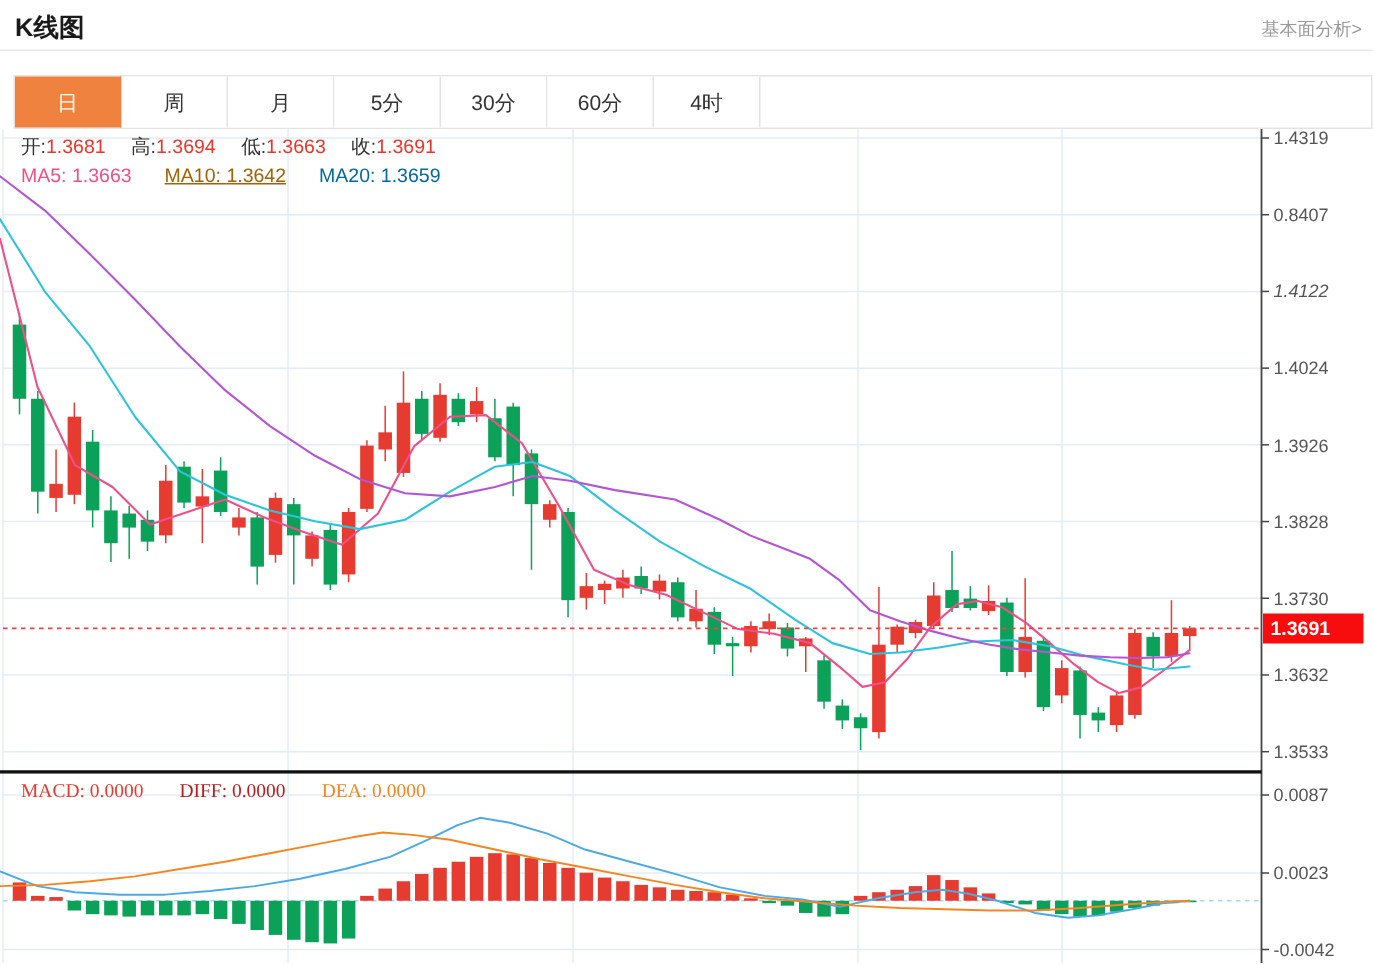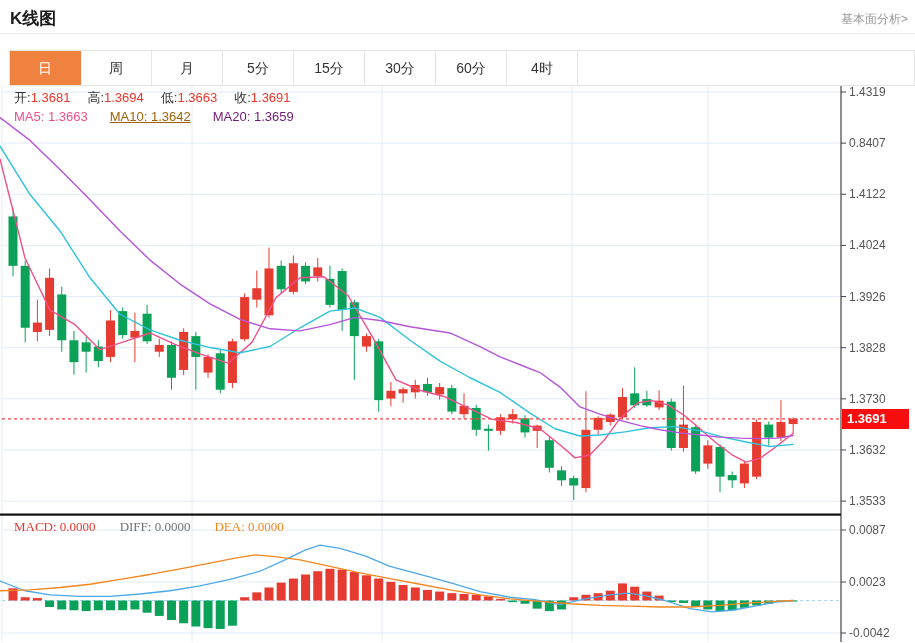--- a/index.html
+++ b/index.html
@@ -16,24 +16,24 @@
   .tab{width:70px;text-align:center;line-height:34px;font-size:14px;color:#333;
        border-right:1px solid #e4e4e4;cursor:pointer;background:#fff;flex:none;}
   .tab.active{background:#f0823f;color:#fffdf5;border-right:1px solid #f0823f;}
   .tab-filler{flex:1;}
   #chart-svg{position:absolute;top:0;left:0;}
   .quote-row{position:absolute;top:89px;left:14px;font-size:13px;white-space:nowrap;}
   .quote-row .lbl{color:#333;}
   .quote-row .val{color:#f03428;margin-right:17px;}
   .ma-row{position:absolute;top:109px;left:14px;font-size:13px;white-space:nowrap;}
   .ma-row .g{margin-right:22px;}
-  .ma5{color:#f0508a;} .ma10{color:#a16207;text-decoration:underline;} .ma20{color:#701a75;margin-top:35px;}
+  .ma5{color:#f0508a;} .ma10{color:#a16207;text-decoration:underline;} .ma20{color:#0369a1;margin-top:35px;}
   .macd-row{position:absolute;top:519px;left:14px;font-size:13px;white-space:nowrap;}
   .macd-row .g{margin-right:24px;font-family:Liberation Serif, serif;}
-  .c-macd{color:#e8392e;} .c-diff{color:#737373;} .c-dea{color:#f5861f;}
+  .c-macd{color:#e8392e;} .c-diff{color:#b91c1c;} .c-dea{color:#f5861f;}
   .axis-label{position:absolute;left:849px;font-size:12px;color:#555;line-height:14px;}
   .price-tag{position:absolute;left:842px;top:409px;width:67px;height:20px;background:#f70d0d;
              color:#fff;font-size:13px;font-weight:bold;line-height:20px;padding-left:5px;
              box-sizing:border-box;}
 </style>
 </head>
 <body>
 
 <svg id="chart-svg" width="915" height="643">
     <line x1="192" y1="86" x2="192" y2="642" stroke="#e3ecf7" stroke-width="1"></line>
@@ -274,21 +274,20 @@
 <div class="header-title">K线图</div>
 <div class="header-link">基本面分析&gt;</div>
 <div class="header-divider"></div>
 
 <div class="tabs">
 
 <div class="tab active">日</div>
     <div class="tab">周</div>
     <div class="tab">月</div>
     <div class="tab">5分</div>
-    <div class="tab">15分</div>
     <div class="tab">30分</div>
     <div class="tab">60分</div>
     <div class="tab">4时</div>
     <div class="tab-filler"></div>
   </div>
 
 <div class="quote-row">
   <span class="lbl">开:</span><span class="val">1.3681</span><span class="lbl">高:</span><span class="val">1.3694</span><span class="lbl">低:</span><span class="val">1.3663</span><span class="lbl">收:</span><span class="val">1.3691</span>
 </div>
 
@@ -296,21 +295,21 @@
   <span class="g ma5"><span>MA5:</span> <span>1.3663</span></span><span class="g ma10"><span>MA10:</span> <span>1.3642</span></span><span class="g ma20"><span>MA20:</span> <span>1.3659</span></span>
 </div>
 
 <div class="macd-row">
   <span class="g c-macd">MACD: 0.0000</span><span class="g c-diff">DIFF: 0.0000</span><span class="g c-dea">DEA: 0.0000</span>
 </div>
 
 <div id="axis-labels">
     <div class="axis-label" style="top: 85px;">1.4319</div>
     <div class="axis-label" style="top: 136.14px;">0.8407</div>
-    <div class="axis-label" style="top: 187.28px;">1.4122</div>
+    <div class="axis-label" style="top: 187.28px; font-style: italic;">1.4122</div>
     <div class="axis-label" style="top: 238.42px;">1.4024</div>
     <div class="axis-label" style="top: 289.56px;">1.3926</div>
     <div class="axis-label" style="top: 340.7px;">1.3828</div>
     <div class="axis-label" style="top: 391.84px;">1.3730</div>
     <div class="axis-label" style="top: 442.98px;">1.3632</div>
     <div class="axis-label" style="top: 494.12px;">1.3533</div>
     <div class="axis-label" style="top: 523px;">0.0087</div>
     <div class="axis-label" style="top: 575px;">0.0023</div>
     <div class="axis-label" style="top: 626px;">-0.0042</div>
   </div>

